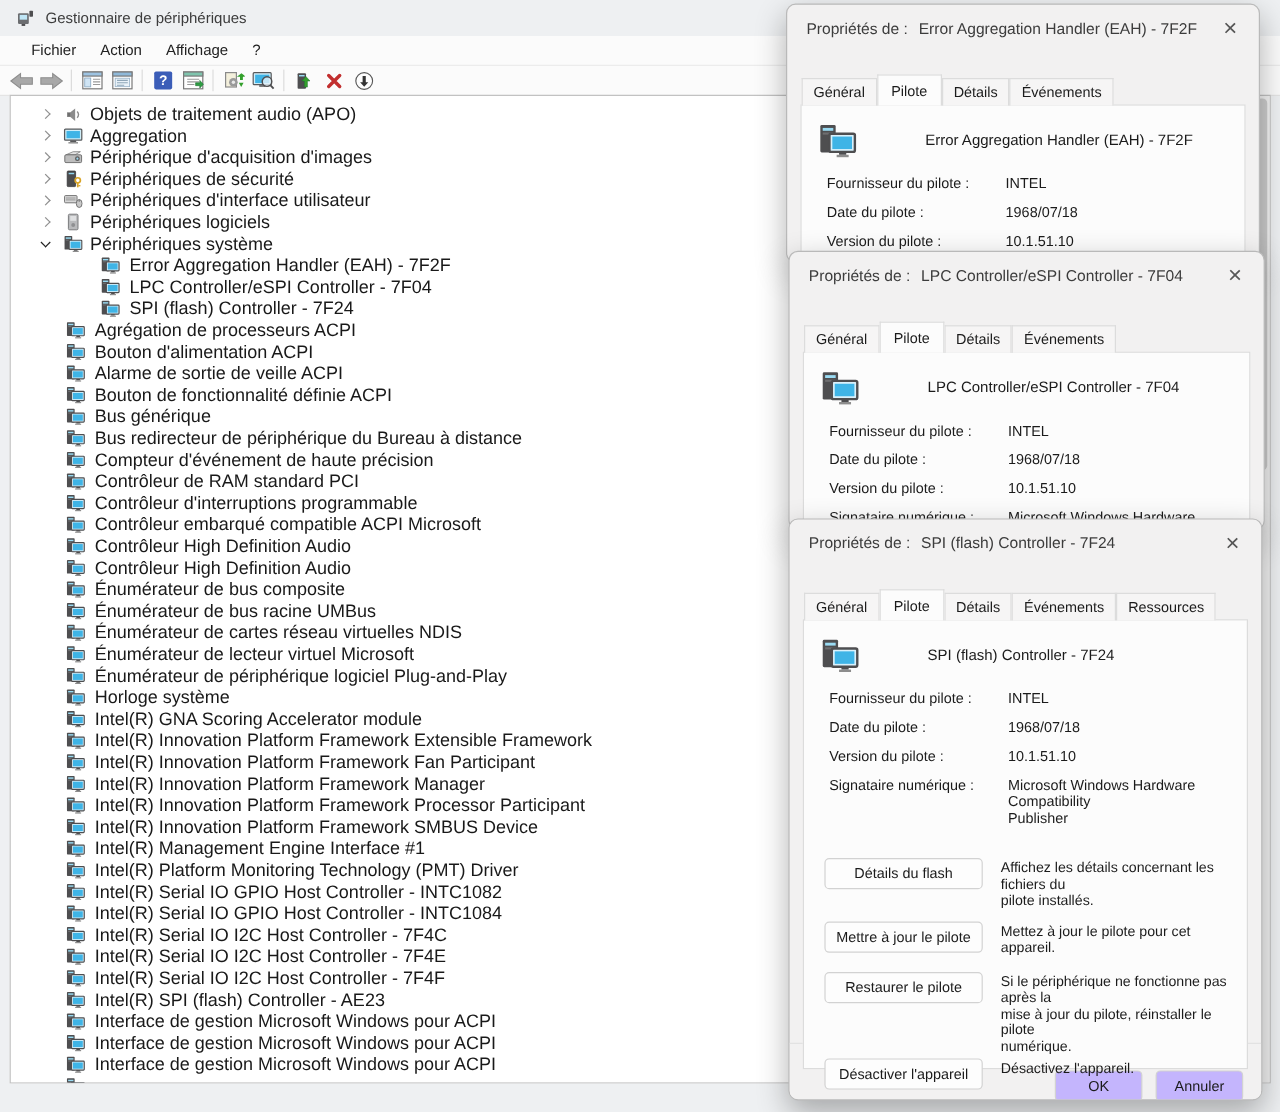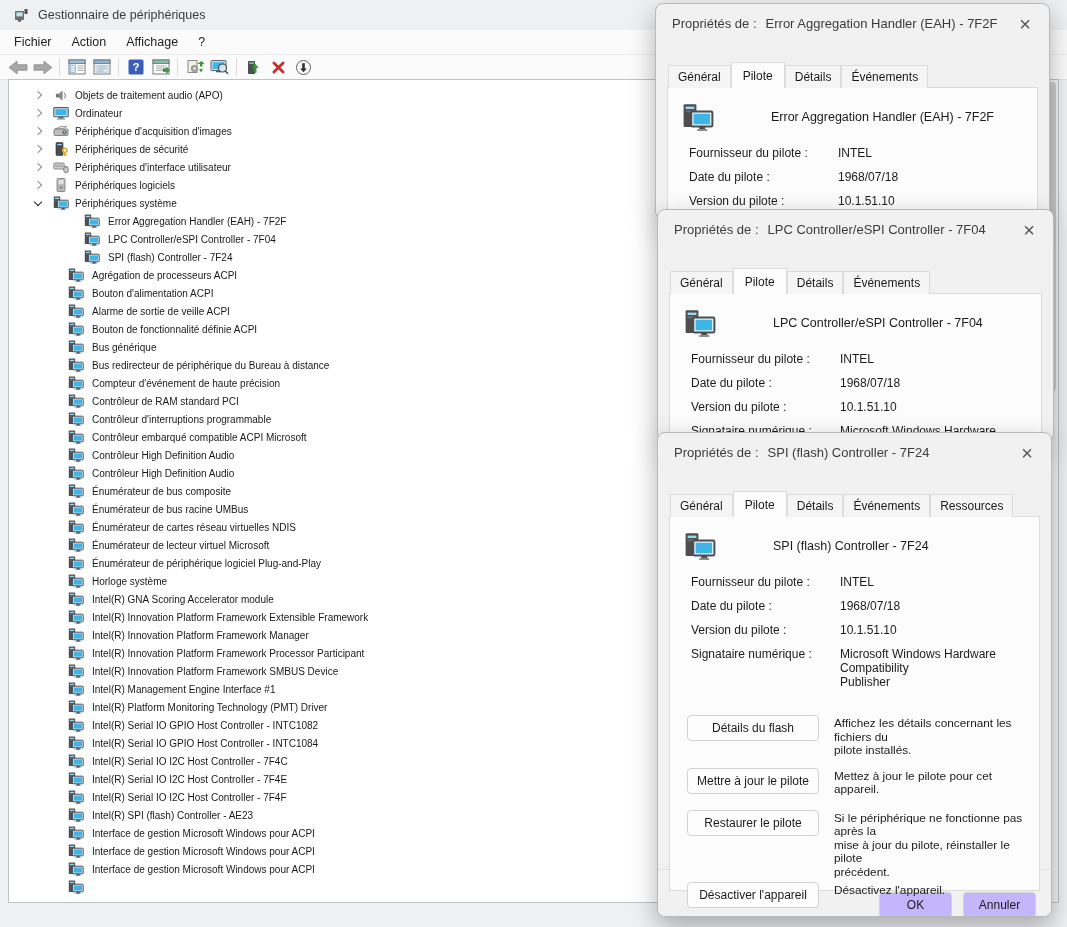--- a/index.html
+++ b/index.html
@@ -6,36 +6,36 @@
   body{
     width:1067px;height:927px;position:relative;overflow:hidden;
     background:#eef0f2;
     font-family:"Liberation Sans","DejaVu Sans",sans-serif;
     -webkit-font-smoothing:antialiased;
     color:#1b1b1b;
   }
   
   .titlebar{height:30px;display:flex;align-items:center;gap:9px;padding-left:13px;background:#eef0f2;}
   .titlebar .wtitle{font-size:12.5px;color:#3c3c3c;}
-  .menubar{height:24px;display:flex;align-items:center;background:#fbfbfb;border-bottom:1px solid #ececec;padding-left:4px;}
+  .menubar{height:24px;display:flex;align-items:center;background:#fbfbfb;border-bottom:1px solid #ececec;padding-left:16px;}
   .menubar .menu-item{font-size:12.5px;color:#222;padding:3px 10px;cursor:default;}
   .toolbar{height:24px;display:flex;align-items:center;background:#fbfbfb;padding-left:5px;border-bottom:1px solid #e4e4e4;}
   .tb-btn{width:25px;height:21px;display:flex;align-items:center;justify-content:center;}
   .tb-sep{width:1px;height:18px;background:#dcdcdc;margin:0 4px;}
   
   .tree-panel{
     position:absolute;left:8px;right:8px;top:79px;bottom:24px;
     background:#fff;border:1px solid #c2c2c2;overflow:hidden;
   }
   .tree{position:absolute;left:0;top:6px;right:14px;}
   .tree-row{display:flex;align-items:center;height:18px;white-space:nowrap;}
   .tree-row.depth-0{padding-left:24px;}
-  .tree-row.depth-1{padding-left:59px;}
+  .tree-row.depth-1{padding-left:46px;}
   .tree-row.depth-1.extra-indent{padding-left:75px;}
-  .tree-label{font-size:10px;color:#191919;margin-left:8px;}
+  .tree-label{font-size:15px;color:#191919;margin-left:8px;}
   .depth-0 .tree-label{margin-left:6px;}
   .tree-icon{width:16px;height:16px;display:inline-flex;align-items:center;justify-content:center;flex:0 0 16px;}
   .chev{width:12px;height:12px;margin-right:8px;position:relative;flex:0 0 12px;}
   .chev::before{content:"";position:absolute;width:5px;height:5px;top:3px;left:2px;}
   .chev.collapsed::before{border-style:solid;border-color:#8f8f8f;border-width:1.5px 1.5px 0 0;transform:rotate(45deg);}
   .chev.expanded::before{border-style:solid;border-color:#222;border-width:1.7px 1.7px 0 0;transform:rotate(135deg);top:2px;}
   .vscroll{position:absolute;top:0;bottom:0;right:0;width:13px;background:#f3f3f3;border-left:1px solid #e5e5e5;}
   .vscroll .thumb{position:absolute;top:2px;left:2px;width:9px;height:310px;background:#cdcdcd;border-radius:4px;}
   .statusbar{position:absolute;left:0;right:0;bottom:0;height:24px;background:#eef0f2;}
   
@@ -193,21 +193,21 @@
         <div class="tree-row depth-0">
     <span class="chev collapsed"></span>
     <span class="tree-icon">
             <svg width="16" height="16" viewBox="0 0 16 16">
               <rect x="0.8" y="2.6" width="14.4" height="9.2" rx="0.8" fill="#cfeef9" stroke="#58595b" stroke-width="1.1"></rect>
               <rect x="2.4" y="4.2" width="11.2" height="6" fill="#3fb4e6"></rect>
               <rect x="5.5" y="12" width="5" height="1.4" fill="#58595b"></rect>
               <rect x="4" y="13.4" width="8" height="1.2" fill="#8d8d8d"></rect>
             </svg>
           </span>
-    <span class="tree-label">Ordinateur</span>
+    <span class="tree-label">Aggregation</span>
   </div>
         <div class="tree-row depth-0">
     <span class="chev collapsed"></span>
     <span class="tree-icon">
             <svg width="16" height="16" viewBox="0 0 16 16">
               <path d="M2 6 L8 3.4 H14 L9.5 6 Z" fill="#e3e3e3" stroke="#6e6e6e" stroke-width="0.6"></path>
               <rect x="1" y="6" width="14" height="6.5" rx="1" fill="#bdbdbd" stroke="#6e6e6e" stroke-width="0.8"></rect>
               <circle cx="11.5" cy="9.2" r="2" fill="#5a5a5a"></circle>
               <circle cx="11.5" cy="9.2" r="0.9" fill="#9fd8ef"></circle>
             </svg>
@@ -602,20 +602,35 @@
               <rect x="0.8" y="1.6" width="6.4" height="11.4" rx="0.6" fill="#4e4e50"></rect>
               <rect x="1.8" y="2.8" width="4.4" height="1.2" fill="#9adbf3"></rect>
               <rect x="1.8" y="4.7" width="4.4" height="0.9" fill="#6e6e70"></rect>
               <rect x="4.6" y="5.2" width="10.6" height="7.6" rx="0.7" fill="#d9f1fb" stroke="#4e4e50" stroke-width="1"></rect>
               <rect x="5.8" y="6.4" width="8.2" height="5.2" fill="#3fb4e6"></rect>
               <rect x="8.6" y="12.8" width="3" height="1.2" fill="#4e4e50"></rect>
               <rect x="7.6" y="14" width="5" height="1" fill="#8d8d8d"></rect>
             </svg>
           </span>
     <span class="tree-label">Intel(R) Innovation Platform Framework Extensible Framework</span>
+  </div>
+        <div class="tree-row depth-1">
+
+    <span class="tree-icon">
+            <svg width="16" height="16" viewBox="0 0 16 16">
+              <rect x="0.8" y="1.6" width="6.4" height="11.4" rx="0.6" fill="#4e4e50"></rect>
+              <rect x="1.8" y="2.8" width="4.4" height="1.2" fill="#9adbf3"></rect>
+              <rect x="1.8" y="4.7" width="4.4" height="0.9" fill="#6e6e70"></rect>
+              <rect x="4.6" y="5.2" width="10.6" height="7.6" rx="0.7" fill="#d9f1fb" stroke="#4e4e50" stroke-width="1"></rect>
+              <rect x="5.8" y="6.4" width="8.2" height="5.2" fill="#3fb4e6"></rect>
+              <rect x="8.6" y="12.8" width="3" height="1.2" fill="#4e4e50"></rect>
+              <rect x="7.6" y="14" width="5" height="1" fill="#8d8d8d"></rect>
+            </svg>
+          </span>
+    <span class="tree-label">Intel(R) Innovation Platform Framework Fan Participant</span>
   </div>
         <div class="tree-row depth-1">
 
     <span class="tree-icon">
             <svg width="16" height="16" viewBox="0 0 16 16">
               <rect x="0.8" y="1.6" width="6.4" height="11.4" rx="0.6" fill="#4e4e50"></rect>
               <rect x="1.8" y="2.8" width="4.4" height="1.2" fill="#9adbf3"></rect>
               <rect x="1.8" y="4.7" width="4.4" height="0.9" fill="#6e6e70"></rect>
               <rect x="4.6" y="5.2" width="10.6" height="7.6" rx="0.7" fill="#d9f1fb" stroke="#4e4e50" stroke-width="1"></rect>
               <rect x="5.8" y="6.4" width="8.2" height="5.2" fill="#3fb4e6"></rect>
@@ -989,21 +1004,21 @@
 pilote installés.</div>
         </div>
         <div class="btn-row">
           <div class="drv-btn">Mettre à jour le pilote</div>
           <div class="btn-desc">Mettez à jour le pilote pour cet appareil.</div>
         </div>
         <div class="btn-row">
           <div class="drv-btn">Restaurer le pilote</div>
           <div class="btn-desc">Si le périphérique ne fonctionne pas après la
 mise à jour du pilote, réinstaller le pilote
-précédent.</div>
+numérique.</div>
         </div>
         <div class="btn-row">
           <div class="drv-btn">Désactiver l'appareil</div>
           <div class="btn-desc">Désactivez l'appareil.</div>
         </div>
         <div class="btn-row">
           <div class="drv-btn">Désinstaller l'appareil</div>
           <div class="btn-desc">Désinstallez l'appareil du système (avancé).</div>
         </div>
       </div>

